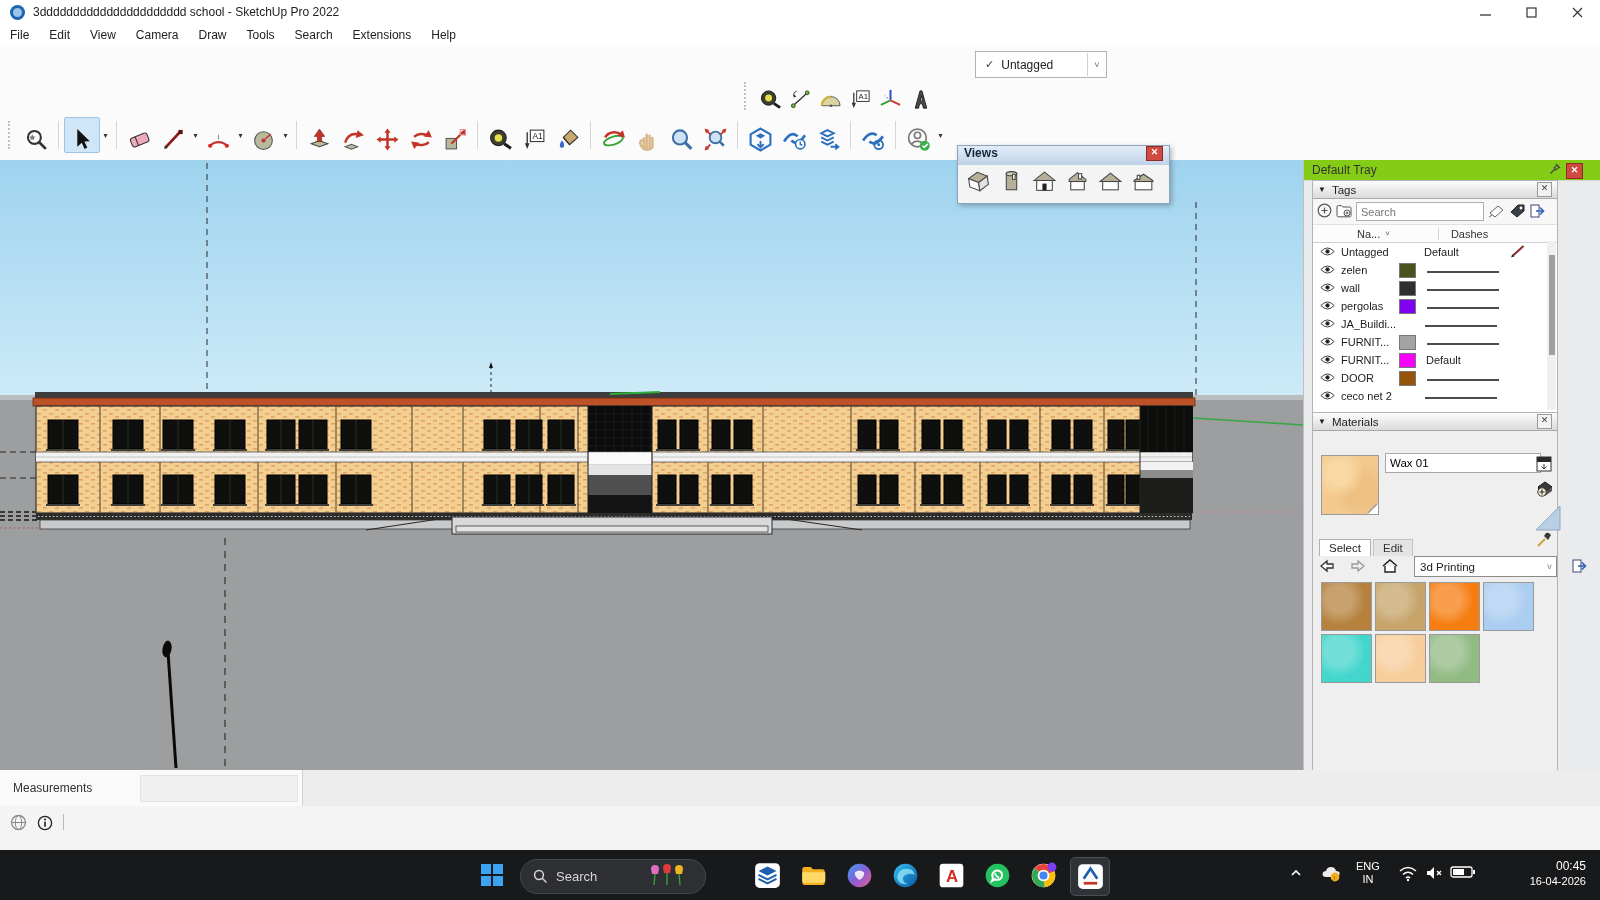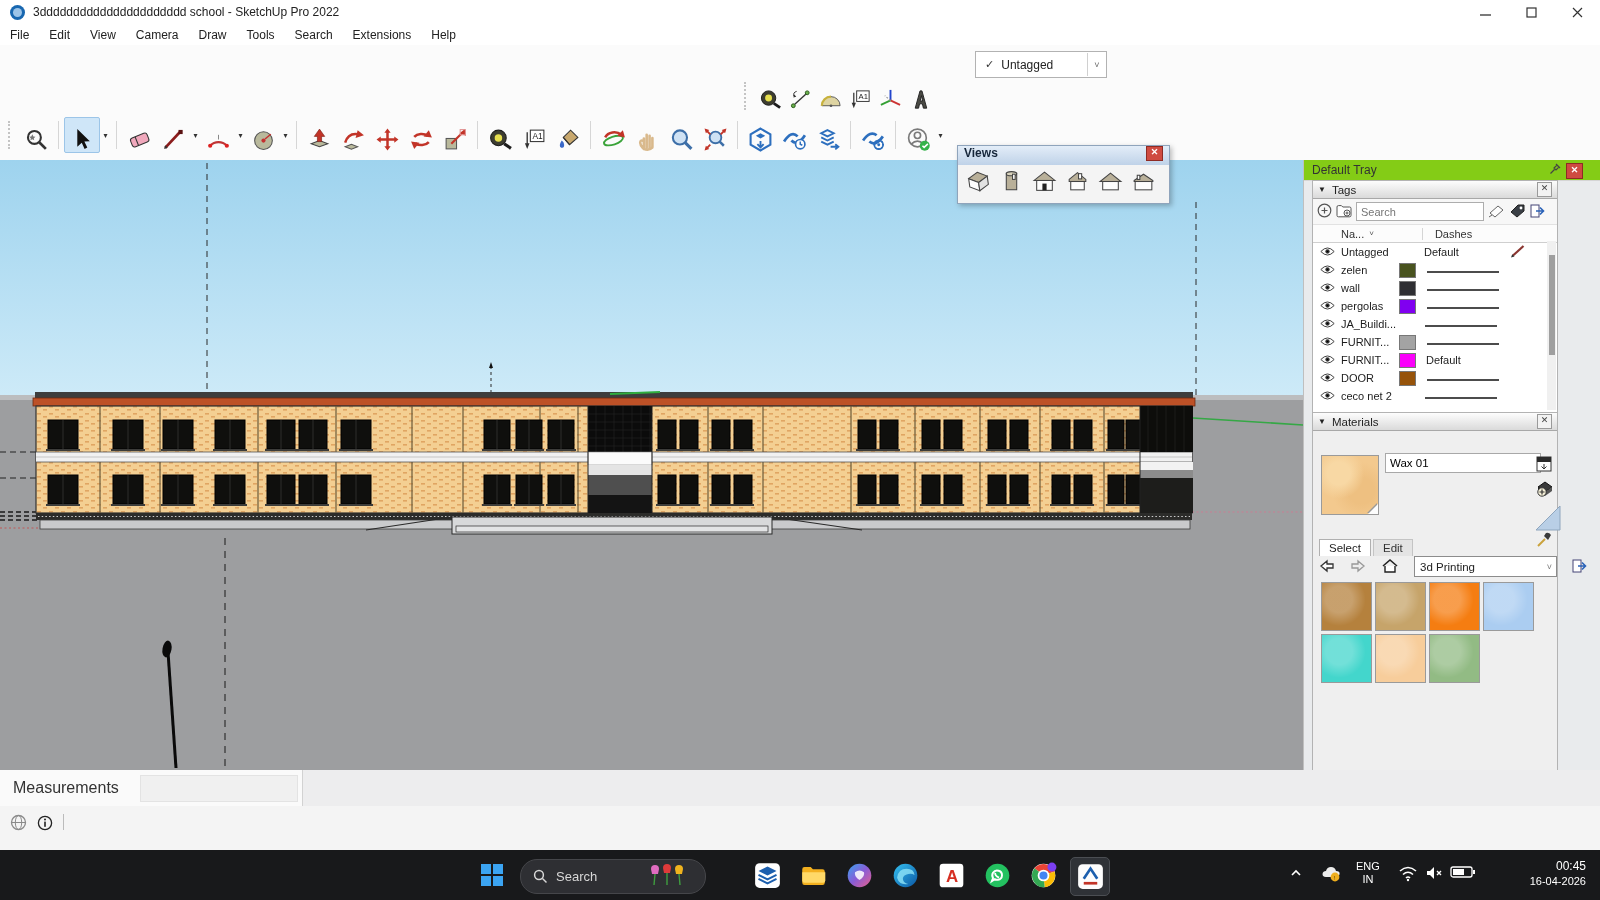--- a/index.html
+++ b/index.html
@@ -68,21 +68,21 @@
   .mat-tab{padding:2px 9px;border:1px solid #b0b0b0;border-bottom:none;background:#fff;margin-right:2px}
   .mat-tab.inactive{background:#e4e4e4;border-color:#c4c4c4;color:#333}
   .mat-nav{position:absolute;left:6px;top:125px;display:flex;align-items:center;gap:15px}
   .mat-dd{width:136px;height:19px;border:1px solid #8c8c8c;background:#fff;display:flex;align-items:center;font-size:11.5px;padding-left:5px}
   .mat-dd .dd-caret{margin-left:auto;color:#777;font-size:9px;padding-right:4px}
   .swgrid{position:absolute;left:8px;top:151px;display:grid;grid-template-columns:repeat(4,51px);grid-auto-rows:49px;gap:3px}
   .sw{border:1px solid #9a9a9a}
   
   .measurebar{position:absolute;top:770px;left:0;width:1600px;height:36px;background:#ededee}
   .measure-strip{position:absolute;left:0;top:0;width:302px;height:36px;background:#fafafa;border-right:1px solid #d2d2d2;border-bottom:1px solid #d2d2d2;display:flex;align-items:center}
-  .measure-label{margin-left:13px;font-size:16px;color:#333}
+  .measure-label{margin-left:13px;font-size:12px;color:#333}
   .measure-field{position:absolute;left:140px;top:5px;width:156px;height:25px;background:#f0f0f0;border:1px solid #e3e3e3}
   .statusbar{position:absolute;top:806px;left:0;width:1600px;height:44px;background:#f4f4f4;display:flex;align-items:flex-start}
   .status-icons{display:flex;align-items:center;gap:10px;margin:8px 0 0 10px}
   .status-sep{width:1px;height:16px;background:#bbb;margin:8px 8px 0 10px}
   .status-text{margin-top:10px;font-size:12px;color:#222}
   
   .taskbar{position:absolute;top:850px;left:0;width:1600px;height:50px;background:#18191b}
   .tb-start{position:absolute;left:478px;top:11px;width:28px;height:28px;display:flex;align-items:center;justify-content:center}
   .winlogo{display:grid;grid-template-columns:10px 10px;grid-auto-rows:10px;gap:2px}
   .winlogo div{background:#3ba4f2}
@@ -655,21 +655,21 @@
       <span><svg width="17" height="14" viewBox="0 0 17 14">
             <path d="M2 8 L9 1 L15 1 L15 7 L8 13 Z" fill="#3a3f45" stroke="#222"></path>
             <circle cx="12" cy="4" r="1.4" fill="#fff"></circle>
           </svg></span>
       <span><svg width="15" height="14" viewBox="0 0 15 14">
             <rect x="1" y="1" width="8" height="12" fill="#fff" stroke="#447"></rect>
             <path d="M6 7 H13 M10 3.5 L13.5 7 L10 10.5" stroke="#2a62b8" stroke-width="1.6" fill="none"></path>
           </svg></span>
     </div>
     <div class="tags-colhdr">
-      <span style="margin-left:28px">Na...</span>
+      <span style="margin-left:44px">Na...</span>
       <span style="font-size:8px;color:#555;margin-left:5px">˅</span>
       <span style="margin-left:48px;border-left:1px solid #d5d5d5;padding-left:12px">Dashes</span>
     </div>
     <div class="tags-list" id="tags-list" style="height:169px">
         <div class="tag-row">
           <span><svg width="15" height="11" viewBox="0 0 18 12" style="margin-left:7px">
               <path d="M1 6 Q9 -2.5 17 6 Q9 14.5 1 6 Z" fill="#fdfdfd" stroke="#444" stroke-width="1.2"></path>
               <circle cx="9" cy="6" r="2.6" fill="#333"></circle>
               <circle cx="9" cy="6" r="1" fill="#000"></circle>
             </svg></span>

